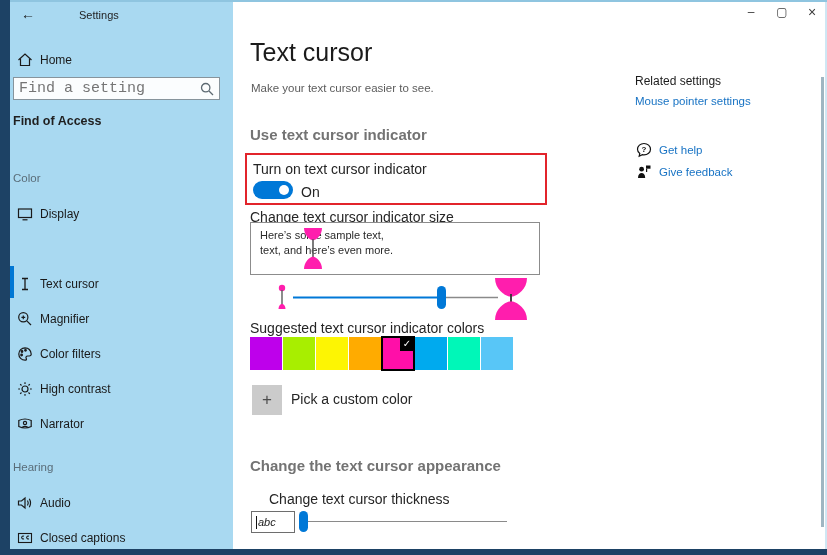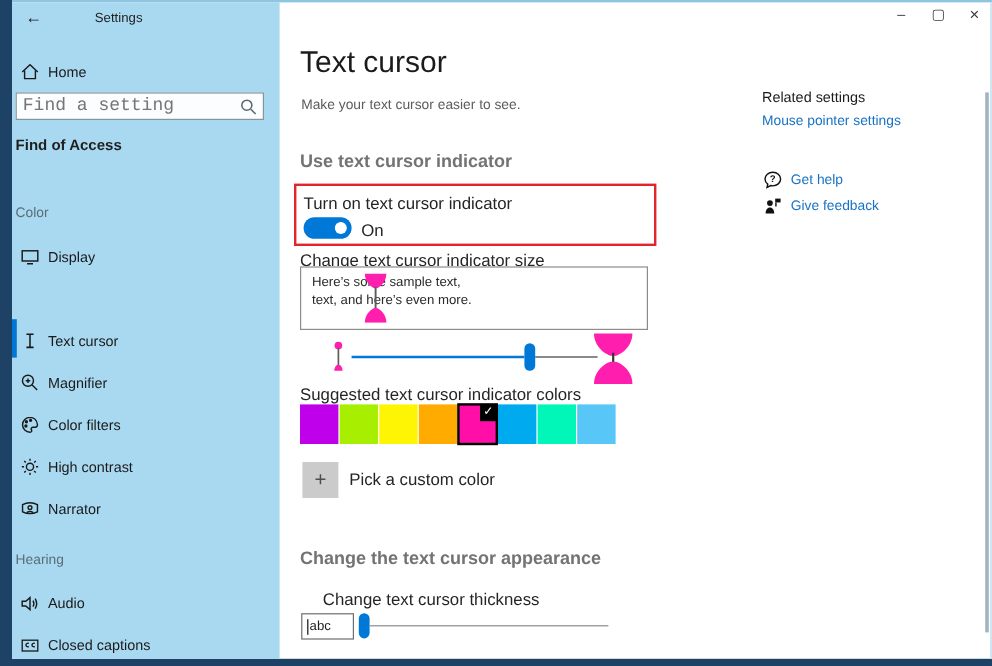--- a/index.html
+++ b/index.html
@@ -66,21 +66,21 @@
   .swatch.selected { outline:2px solid #000; outline-offset:-1px; }
   .swatch .check { display:none; position:absolute; top:0; right:0; width:14px; height:14px; background:#000;
                    color:#fff; font-size:10px; line-height:14px; text-align:center; }
   .swatch.selected .check { display:block; }
 
   #custom-btn { left:252px; top:385px; width:30px; height:30px; background:#cbcbcb; color:#4d4d4d;
                 font-size:17px; line-height:30px; text-align:center; font-weight:300; }
   #custom-lbl { left:291px; top:391px; }
 
   #thick-lbl { left:251px; top:491px;margin-left:18px; }
-  #abc-box { left:251px; top:511px; width:44px; height:22px; background:#fff; border:1.5px solid #6e6e6e; }
+  #abc-box { left:251px; top:511px; width:44px; height:22px; background:#fff; border:1.5px solid #6e6e6e;font-style:italic; }
   #abc-box .caret { position:absolute; left:4px; top:4px; width:1px; height:13px; background:#111; }
   #abc-box .txt { position:absolute; left:6px; top:4px; font-size:11px; color:#222; }
   #thick-slider { left:299px; top:510px; width:210px; height:24px; }
   #thick-thumb { position:absolute; left:0; top:1px; width:9px; height:21px; border-radius:4.5px; background:#0078d7; }
   #thick-track { position:absolute; left:9px; top:10.5px; width:199px; height:1.5px; background:#8a8a8a; }
 
   
   #related-h { left:635px; top:74px; font-size:12px; color:#1b1b1b; }
   .linktext { font-size:11.5px; color:#1873c4; }
   #related-link { left:635px; top:95px; }

